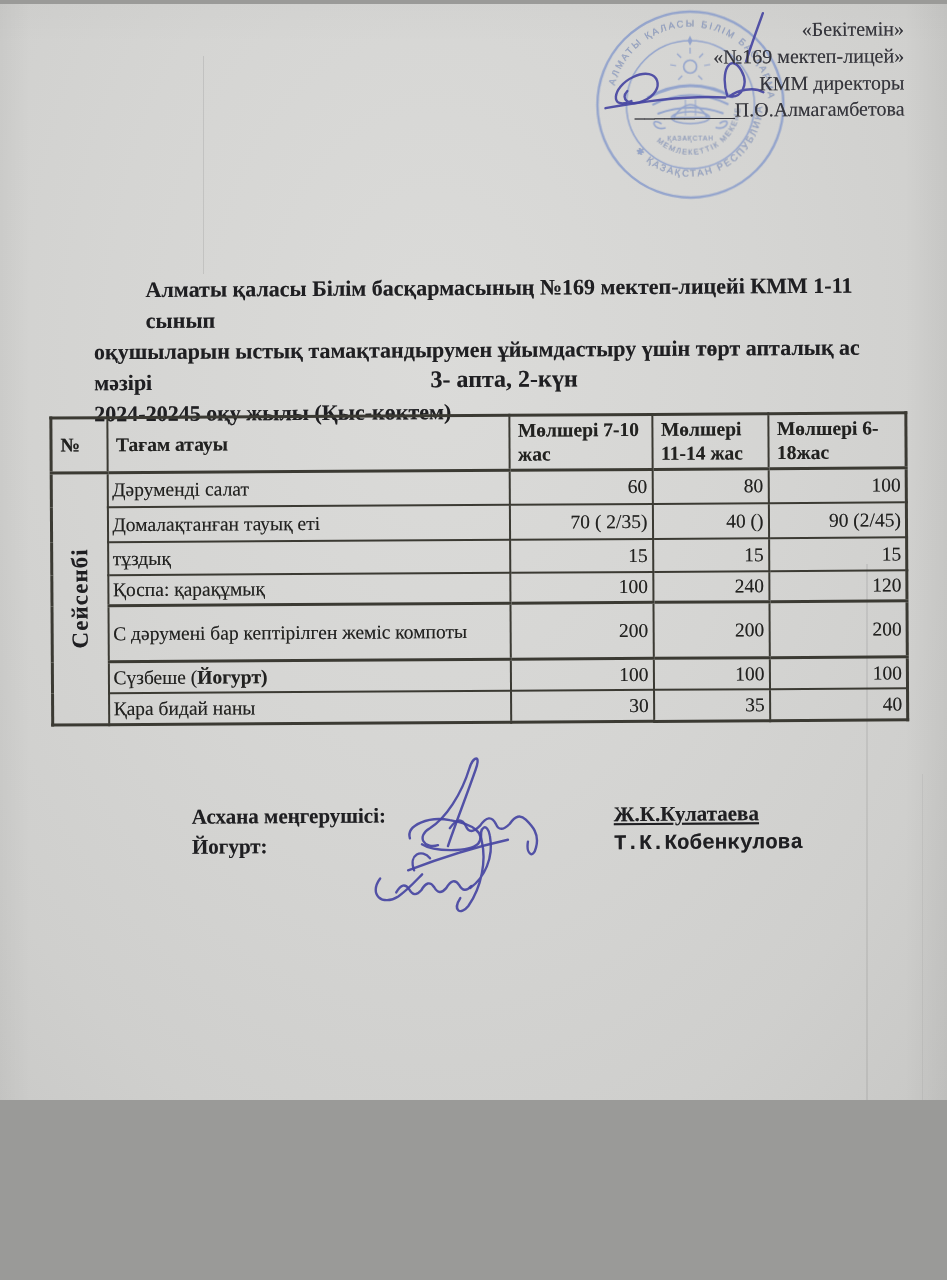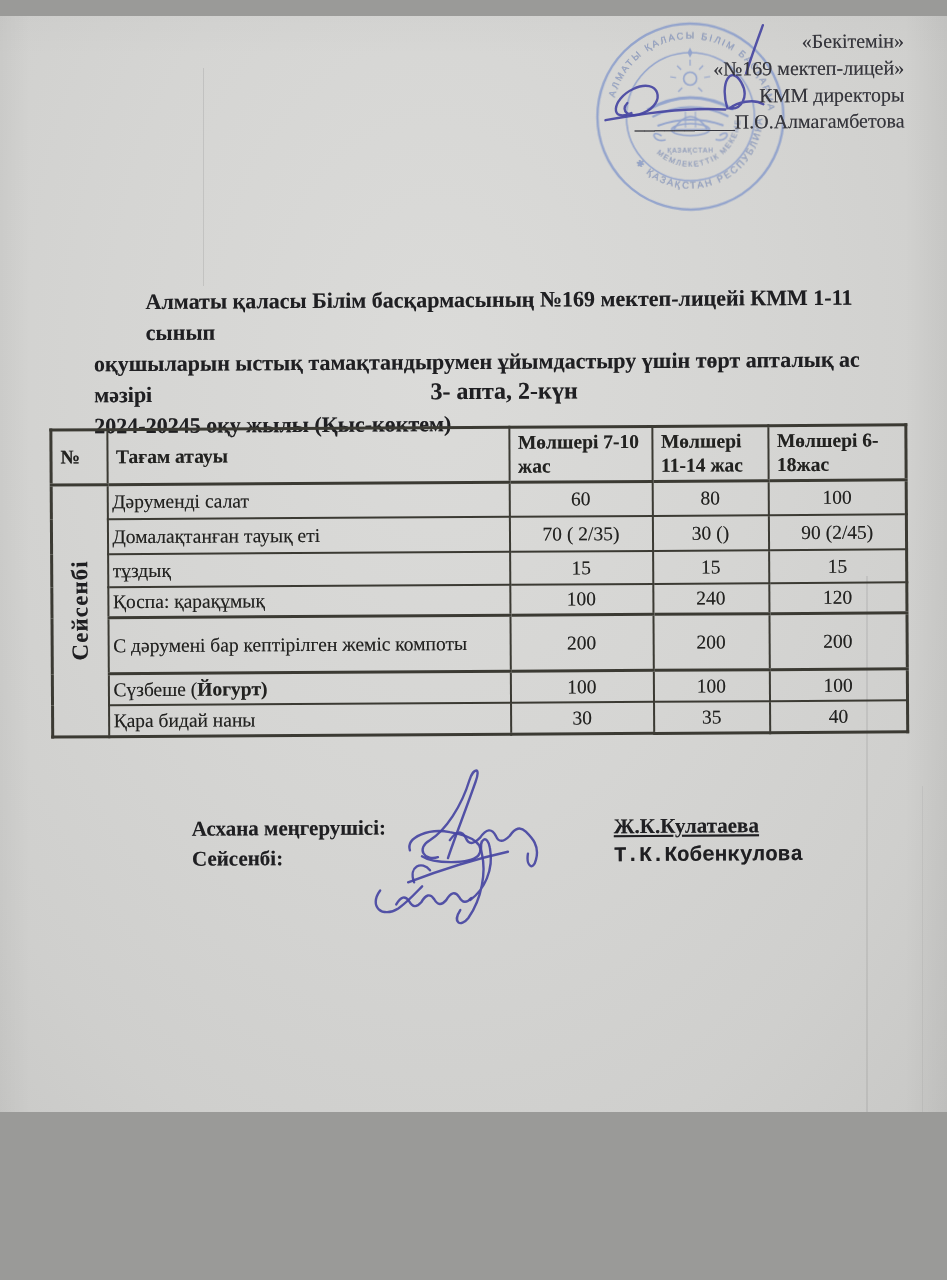--- a/index.html
+++ b/index.html
@@ -1,19 +1,19 @@
 <!DOCTYPE html>
 <html><head>
 <meta charset="utf-8">
 <style>
   html,body{margin:0;padding:0;background:#9a9a98;}
   .paper{
     position:relative;
     width:947px;height:1096px;
-    margin:16px auto;
+    margin:4px auto;
     overflow:hidden;
     background:
       linear-gradient(to right, rgba(0,0,0,0.035), rgba(0,0,0,0) 30px, rgba(0,0,0,0) 905px, rgba(0,0,0,0.05)),
       linear-gradient(to bottom, rgba(0,0,0,0.02), rgba(0,0,0,0) 40px, rgba(0,0,0,0) 1180px, rgba(0,0,0,0.04)),
       radial-gradient(ellipse at 46% 32%, #dbdbd9 0%, #d5d5d3 45%, #cfcfcd 78%, #c8c8c6 100%);
     font-family:"Liberation Serif","DejaVu Serif",serif;
     color:#232322;
   }
   .crease{position:absolute;background:rgba(95,95,93,0.16);filter:blur(0.7px);}
   #crease-a{left:203px;top:52px;width:1px;height:218px;}
@@ -55,21 +55,21 @@
     font-size:19.5px;color:#222220;
   }
   table.menu, table.menu th, table.menu td{border:2px solid #3b3a33;}
   table.menu{border-width:3px;}
   table.menu th{
     font-weight:bold;text-align:left;vertical-align:middle;
     padding:2px 6px 2px 8px;line-height:24px;border-bottom-width:3px;
   }
   table.menu td{vertical-align:middle;padding:1px 4px;}
   td.dish{text-align:left;padding-left:9px;}
-  td.val{text-align:center;}
+  td.val{text-align:right;}
   td.daycell{width:56px;text-align:center;padding:0;}
   .day-label{
     writing-mode:vertical-rl;transform:rotate(180deg);
     font-weight:bold;font-size:23px;letter-spacing:1px;
     margin:0 auto;color:#1f1f22;
   }
   tr.h30 td{height:30px;} tr.h31 td{height:31px;} tr.h29 td{height:29px;}
   tr.h26 td{height:26px;} tr.h51 td{height:51px;} tr.h27 td{height:27px;}
   tr.thick td{border-top-width:3px;}
   thead tr{height:53px;}
@@ -189,21 +189,21 @@
             <div class="day-label">Сейсенбі</div>
           </td>
           <td class="dish">Дәруменді салат</td>
           <td class="val">60</td>
           <td class="val">80</td>
           <td class="val">100</td>
         </tr>
         <tr class="h31">
           <td class="dish">Домалақтанған тауық еті</td>
           <td class="val">70 ( 2/35)</td>
-          <td class="val">30 ()</td>
+          <td class="val">40 ()</td>
           <td class="val">90 (2/45)</td>
         </tr>
         <tr class="h29">
           <td class="dish">тұздық</td>
           <td class="val">15</td>
           <td class="val">15</td>
           <td class="val">15</td>
         </tr>
         <tr class="h26">
           <td class="dish">Қоспа: қарақұмық</td>
@@ -227,21 +227,21 @@
           <td class="dish">Қара бидай наны</td>
           <td class="val">30</td>
           <td class="val">35</td>
           <td class="val">40</td>
         </tr>
       </tbody>
     </table>
 
     <div class="f-item" id="f-label-0">Асхана меңгерушісі:</div>
     <div class="f-item" id="f-name-0">Ж.К.Кулатаева</div>
-    <div class="f-item" id="f-label-1">Сейсенбі:</div>
+    <div class="f-item" id="f-label-1">Йогурт:</div>
     <div class="f-item" id="f-name-1">Т.К.Кобенкулова</div>
 
     <svg class="sig-bottom-svg" width="218" height="168" viewBox="0 0 218 168">
       <path class="ink" d="M88 95 C 74 99, 66 86, 80 78 C 96 68, 112 44, 120 18 C 124 6, 132 4, 126 20 C 116 48, 104 78, 98 96"></path>
       <path class="ink" d="M60 88 C 56 74, 80 66, 100 70 C 124 74, 136 84, 128 94 C 120 102, 84 102, 72 94"></path>
       <path class="ink" d="M100 78 q 10 -14 16 -2 q 4 10 14 0 q 10 -14 16 -2 q 4 10 14 0 q 8 -12 16 -4 C 182 76, 190 84, 186 98 C 183 110, 176 104, 178 92"></path>
       <path class="ink" d="M30 128 C 18 144, 32 156, 48 146 C 58 139, 66 130, 72 124"></path>
       <path class="ink" d="M64 120 C 58 104, 72 98, 80 108"></path>
       <path class="ink" d="M46 142 q 7 -12 13 -3 q 5 9 12 1 q 7 -12 13 -3 q 5 9 12 1 q 7 -12 13 -3 q 5 9 12 1"></path>
       <path class="ink" d="M120 138 C 134 128, 144 108, 140 86 C 138 72, 128 76, 132 92 C 136 110, 132 136, 118 156 C 110 166, 102 160, 110 148"></path>

